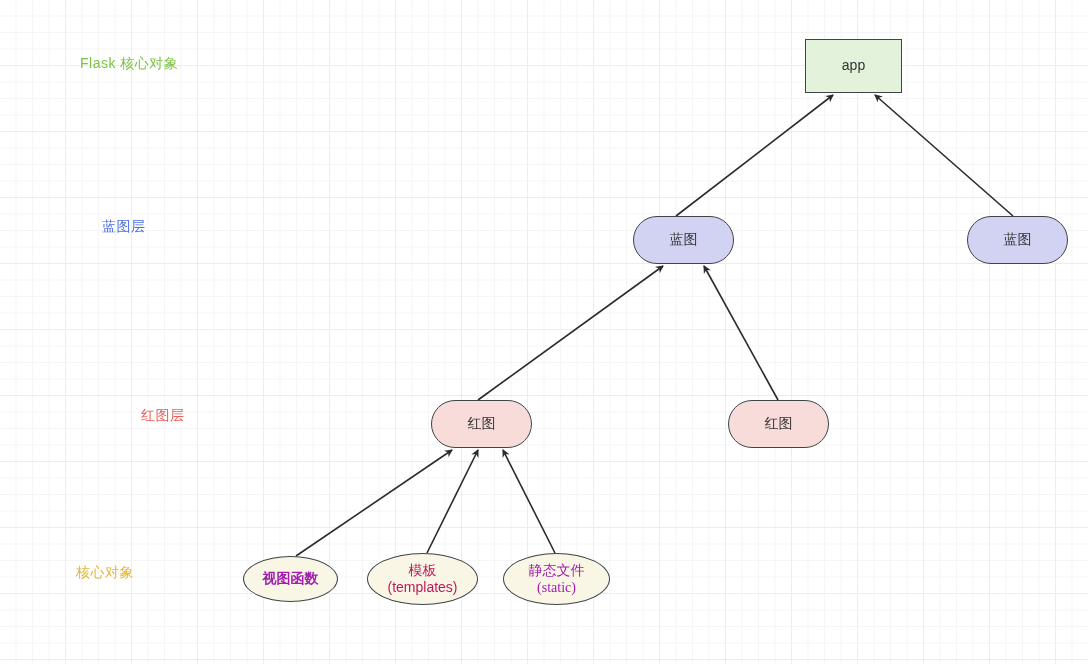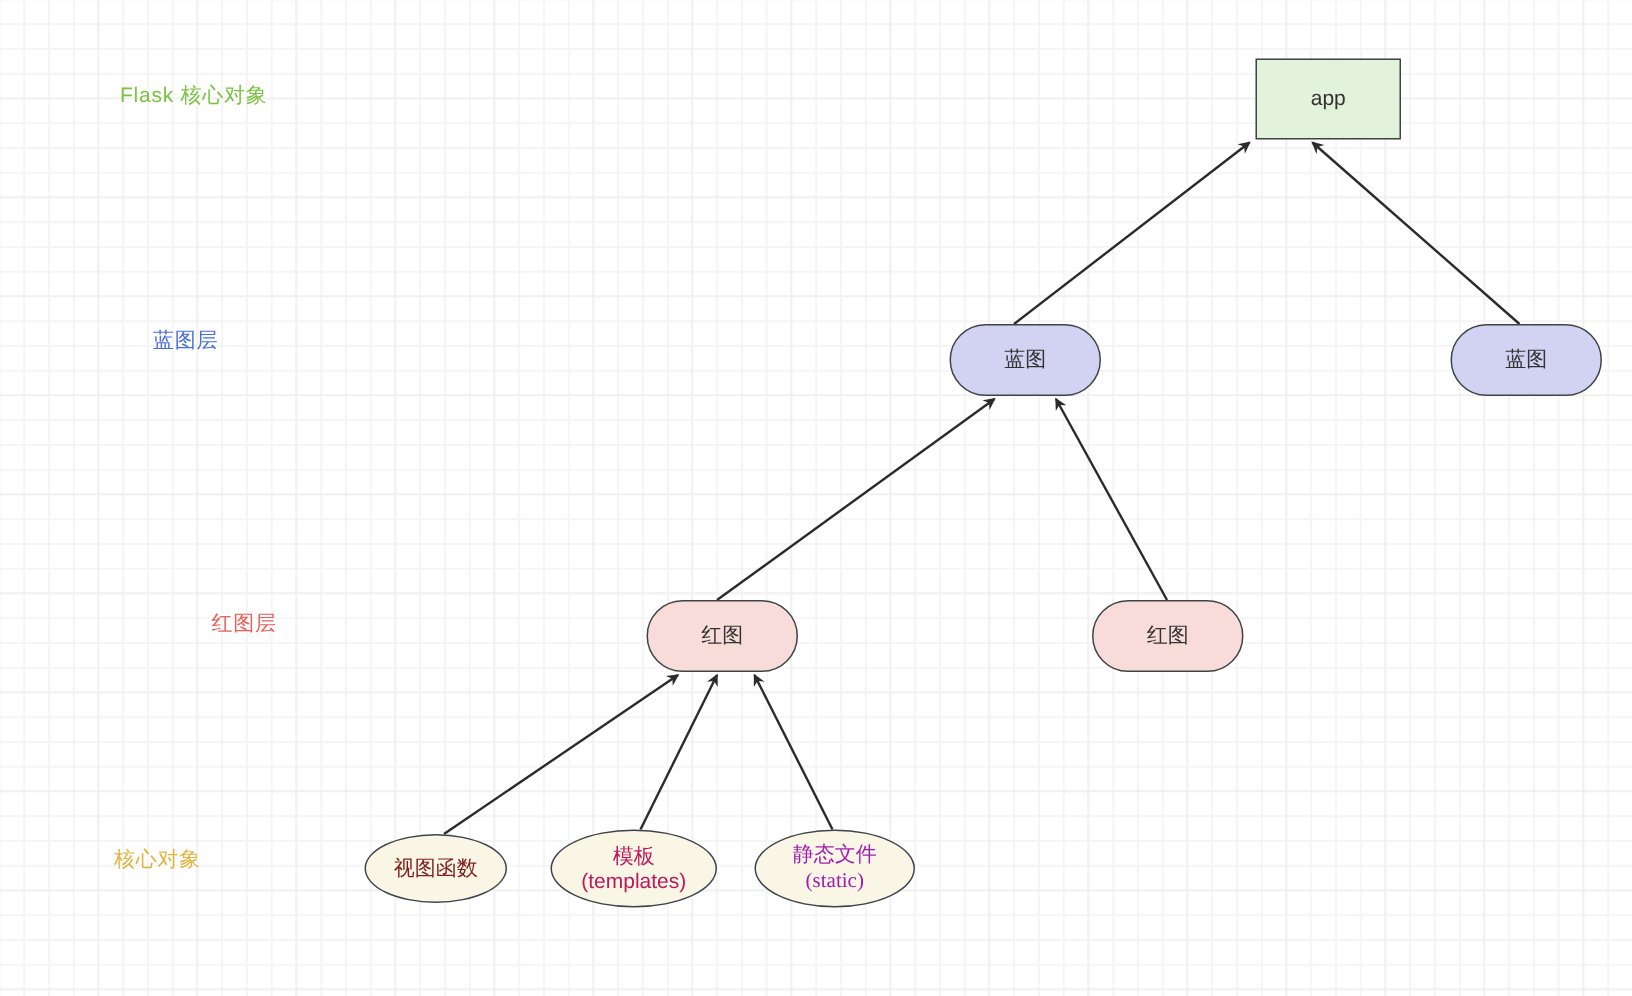--- a/index.html
+++ b/index.html
@@ -90,36 +90,36 @@
   <div class="layer-label" style="left: 102px; top: 219px; color: rgb(74, 110, 224);">
     <span>蓝图层</span>
   </div>
   <div class="layer-label" style="left: 93px; top: 408px; color: rgb(232, 96, 90); margin-left: 48px;">
     <span>红图层</span>
   </div>
   <div class="layer-label" style="left: 76px; top: 565px; color: rgb(224, 180, 60);">
     <span>核心对象</span>
   </div>
 
-  <div class="node node-rect" style="left: 837px; top: 39px; width: 97px; height: 54px; background: rgb(227, 242, 218); border-color: rgb(63, 68, 73); color: rgb(51, 51, 51);">
+  <div class="node node-rect" style="left: 805px; top: 39px; width: 97px; height: 54px; background: rgb(227, 242, 218); border-color: rgb(63, 68, 73); color: rgb(51, 51, 51);">
     <span class="node-label">app</span>
   </div>
   <div class="node node-round" style="left: 633px; top: 216px; width: 101px; height: 48px; background: rgb(210, 210, 243); border-color: rgb(63, 68, 73); color: rgb(51, 51, 51);">
     <span class="node-label">蓝图</span>
   </div>
   <div class="node node-round" style="left: 967px; top: 216px; width: 101px; height: 48px; background: rgb(210, 210, 243); border-color: rgb(63, 68, 73); color: rgb(51, 51, 51);">
     <span class="node-label">蓝图</span>
   </div>
   <div class="node node-round" style="left: 431px; top: 400px; width: 101px; height: 48px; background: rgb(248, 220, 217); border-color: rgb(63, 68, 73); color: rgb(51, 51, 51);">
     <span class="node-label">红图</span>
   </div>
   <div class="node node-round" style="left: 728px; top: 400px; width: 101px; height: 48px; background: rgb(248, 220, 217); border-color: rgb(63, 68, 73); color: rgb(51, 51, 51);">
     <span class="node-label">红图</span>
   </div>
-  <div class="node node-ellipse" style="left: 243px; top: 556px; width: 95px; height: 46px; background: rgb(250, 246, 230); border-color: rgb(63, 68, 73); color: #7f1d1d;">
+  <div class="node node-ellipse" style="left: 243px; top: 556px; width: 95px; height: 46px; background: rgb(250, 246, 230); border-color: rgb(63, 68, 73); color: #a21caf; font-weight: bold;">
     <span class="node-label">视图函数</span>
   </div>
   <div class="node node-ellipse" style="left: 367px; top: 553px; width: 111px; height: 52px; background: rgb(250, 246, 230); border-color: rgb(63, 68, 73); color: #be185d;">
     <span class="node-label">模板
 (templates)</span>
   </div>
   <div class="node node-ellipse" style="left: 503px; top: 553px; width: 107px; height: 52px; background: rgb(250, 246, 230); border-color: rgb(63, 68, 73); color: #a21caf; font-family: Liberation Serif, serif;">
     <span class="node-label">静态文件
 (static)</span>
   </div>

